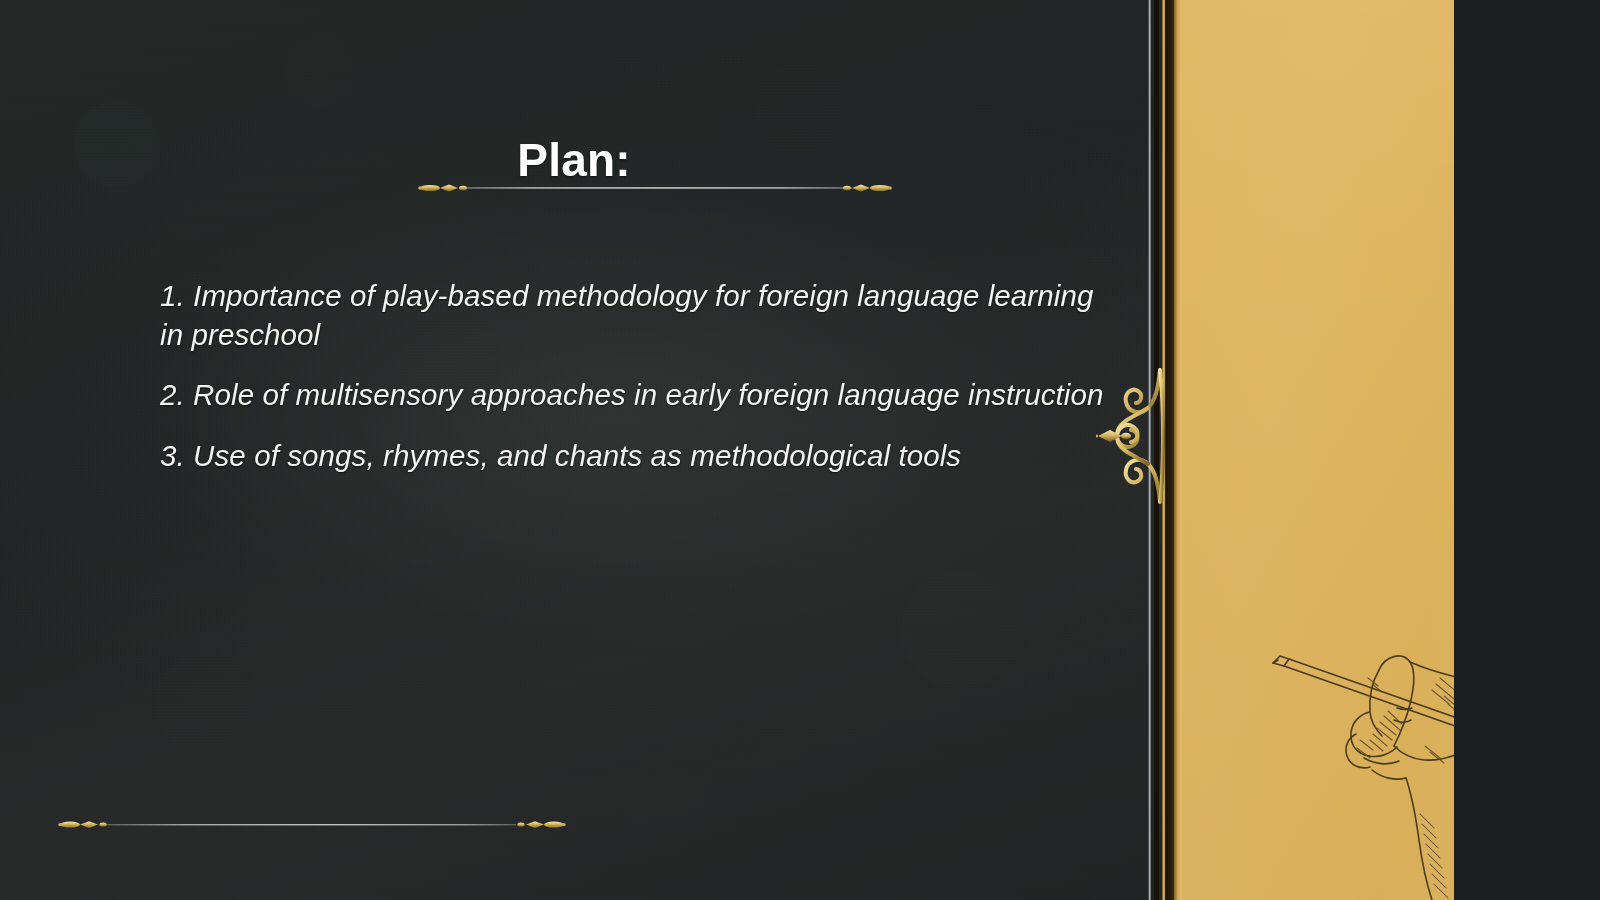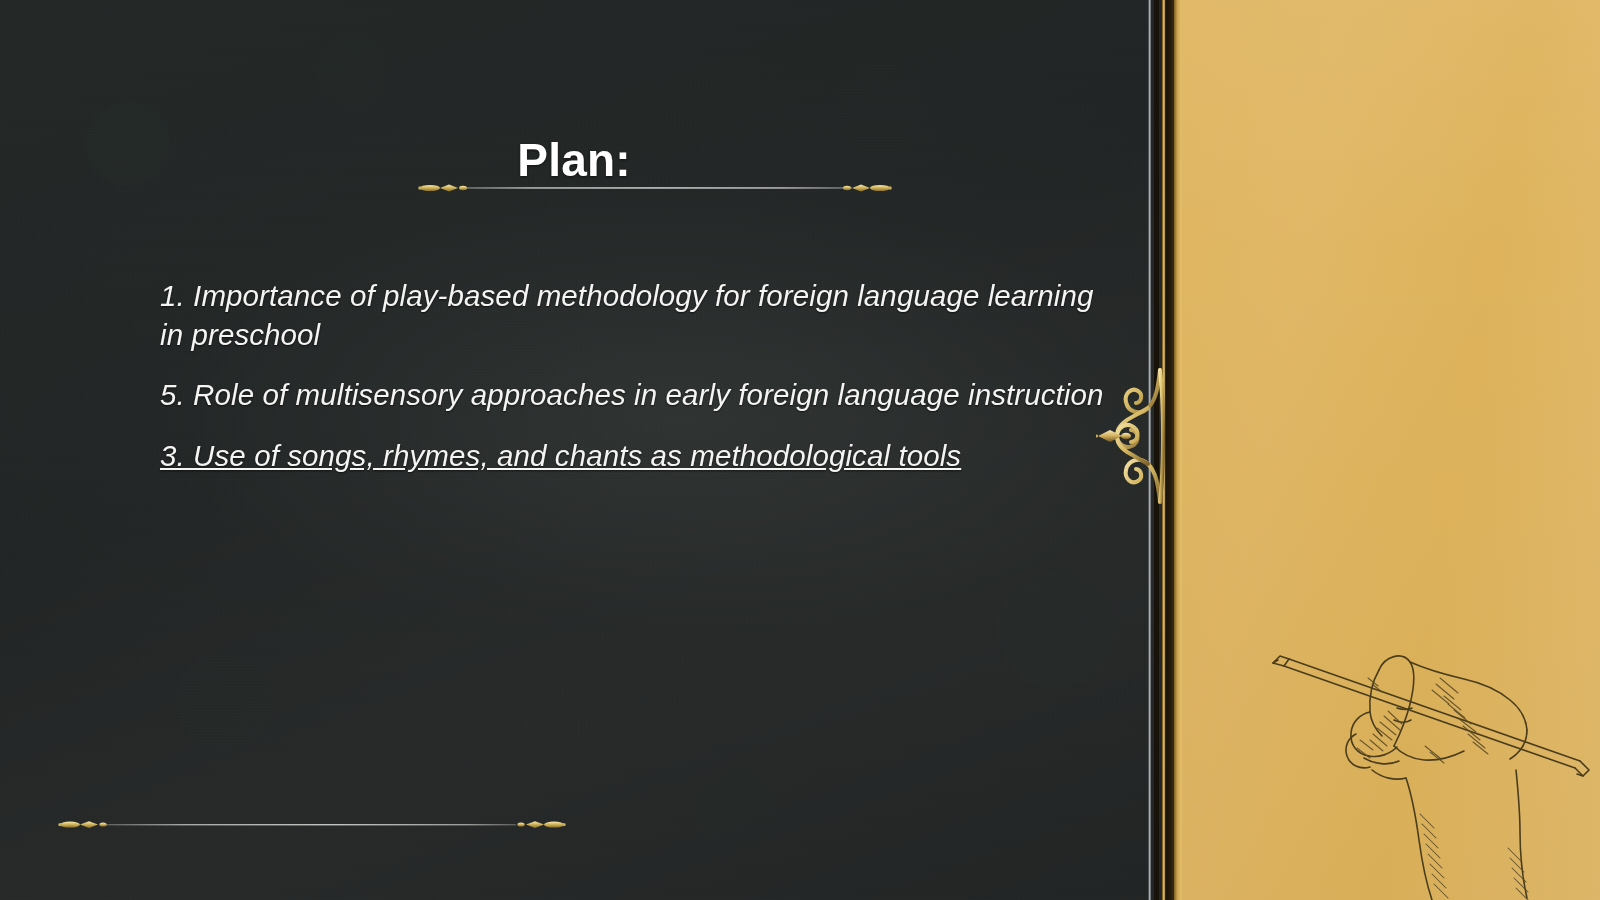--- a/index.html
+++ b/index.html
@@ -7,21 +7,21 @@
     margin: 0;
     padding: 0;
     background: #1c1f1f;
   }
   body {
     font-family: "Liberation Sans", sans-serif;
   }
 
   .slide {
     position: relative;
-    width: 1600px;
+    width: 1454px;
     height: 900px;
     overflow: hidden;
     background: #3b82f6;
   }
 
   
   .slide-bg {
     position: absolute;
     inset: 0;
     background:
@@ -145,21 +145,21 @@
   }
   .plan-item {
     color: #f4f4f2;
     font-size: 29.5px;
     font-style: italic;
     line-height: 1.33;
     margin-bottom: 21px;
     text-shadow: 0 1px 2px rgba(0,0,0,0.6);
     letter-spacing: .1px;
   }
-  .plan-item:last-child { margin-bottom: 0; text-decoration: underline; }
+  .plan-item:last-child { margin-bottom: 0; }
 
   
   .hand-art {
     position: absolute;
     left: 1242px;
     top: 618px;
     width: 360px;
     height: 286px;
     pointer-events: none;
   }
@@ -199,21 +199,21 @@
 
       <ellipse cx="462" cy="8" rx="10" ry="3.1" fill="url(#goldGrad)"></ellipse>
       <path d="M452 8 L443 4.6 L434 8 L443 11.4 Z" fill="url(#goldGrad)"></path>
       <ellipse cx="429" cy="8" rx="4" ry="2.2" fill="url(#goldGrad)"></ellipse>
       <circle cx="472" cy="8" r="1.8" fill="#c9ad5a"></circle>
     </svg>
   </div>
 
   <div class="plan-list">
     <div class="plan-item">1. Importance of play-based methodology for foreign language learning in preschool</div>
-    <div class="plan-item">5. Role of multisensory approaches in early foreign language instruction</div>
+    <div class="plan-item">2. Role of multisensory approaches in early foreign language instruction</div>
     <div class="plan-item">3. Use of songs, rhymes, and chants as methodological tools</div>
   </div>
 
   <div class="divider-bottom">
     <svg width="512" height="16" viewBox="0 0 512 16">
       <defs>
         <linearGradient id="lineGrad2" x1="0" y1="0" x2="1" y2="0">
           <stop offset="0%" stop-color="#5e5f5d"></stop>
           <stop offset="20%" stop-color="#a8a9a5"></stop>
           <stop offset="55%" stop-color="#c4c5c0"></stop>

